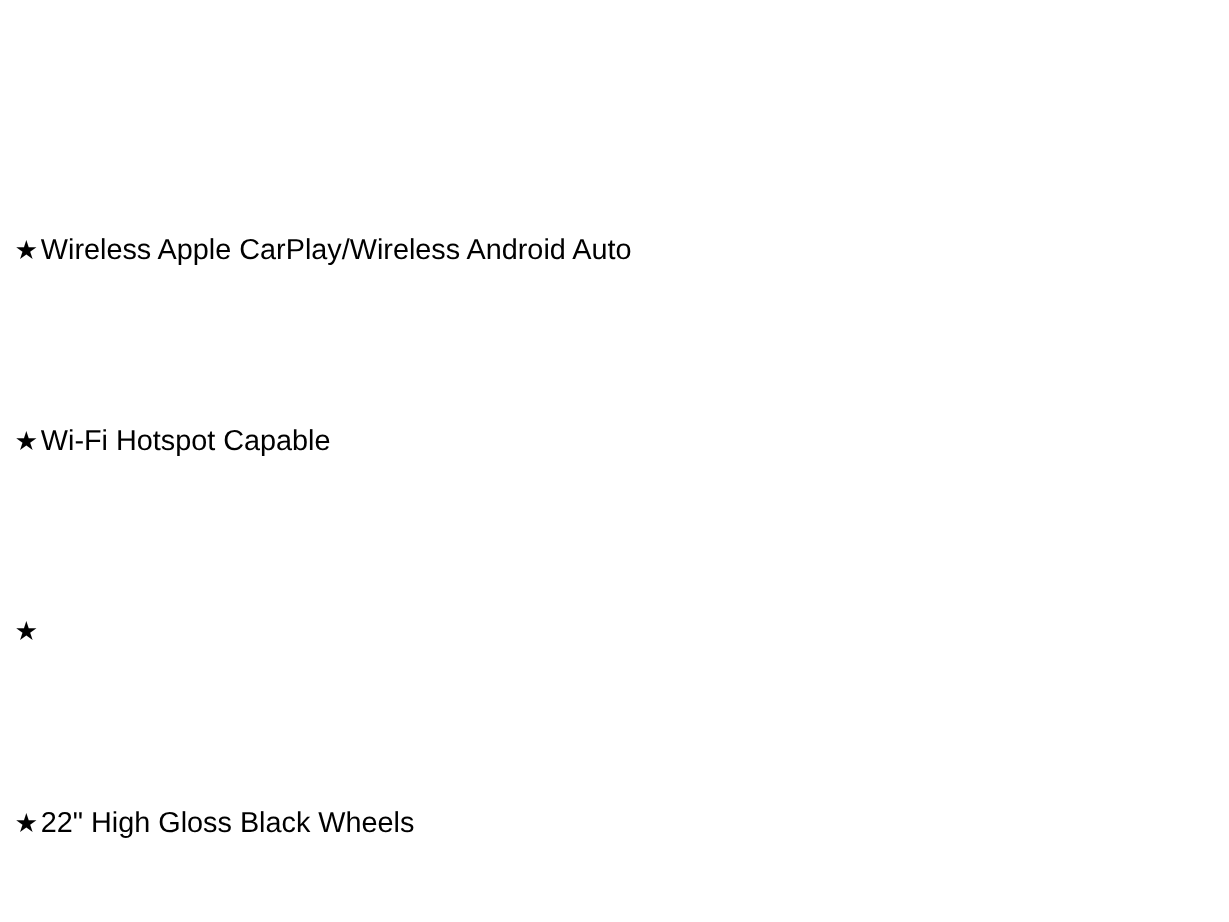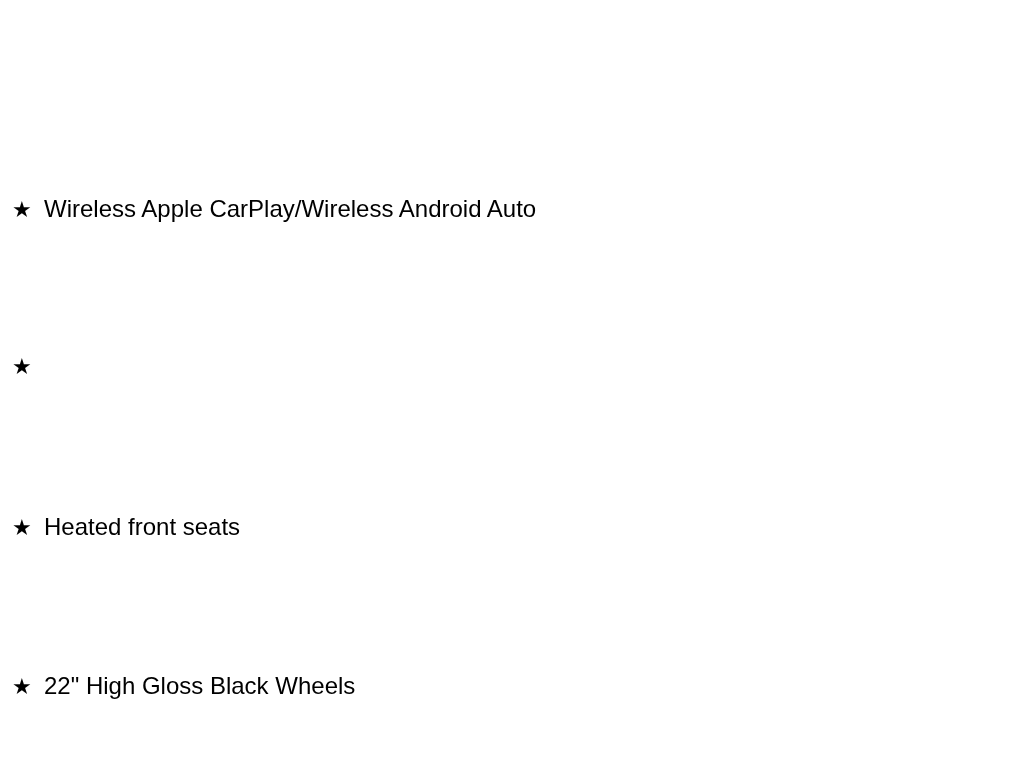--- a/index.html
+++ b/index.html
@@ -64,21 +64,20 @@
     font-size: 22px;
     line-height: 26px;
     color: #000000;
     text-align: left;
     flex: 0 0 auto;
   }
   .highlight-text {
     font-size: 24px;
     line-height: 28px;
     color: #000000;
-    margin-left: 10px;
     white-space: nowrap;
   }
 </style>
 </head>
 <body>
 
 <div class="page">
 
 
   <div class="highlights">
@@ -86,27 +85,27 @@
     <div class="highlight-row">
       <div class="highlight-inner">
         <span class="star-icon">★</span>
         <span class="highlight-text">Wireless Apple CarPlay/Wireless Android Auto</span>
       </div>
     </div>
 
     <div class="highlight-row">
       <div class="highlight-inner">
         <span class="star-icon">★</span>
+        <span class="highlight-text">Wi-Fi Hotspot Capable</span>
       </div>
     </div>
 
     <div class="highlight-row">
       <div class="highlight-inner">
         <span class="star-icon">★</span>
-        <span class="highlight-text">Heated front seats</span>
       </div>
     </div>
 
     <div class="highlight-row">
       <div class="highlight-inner">
         <span class="star-icon">★</span>
         <span class="highlight-text">22" High Gloss Black Wheels</span>
       </div>
     </div>
 

